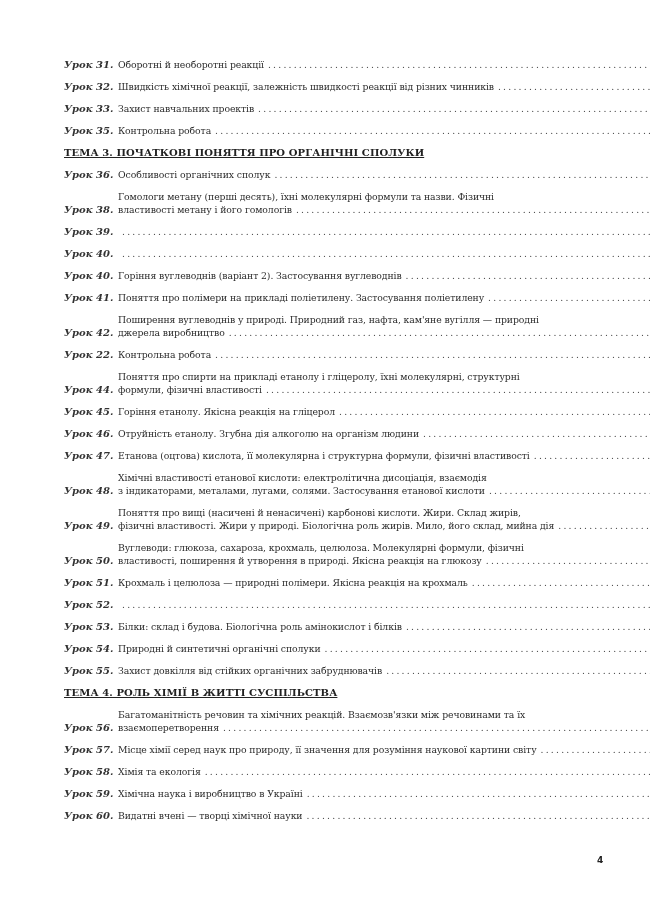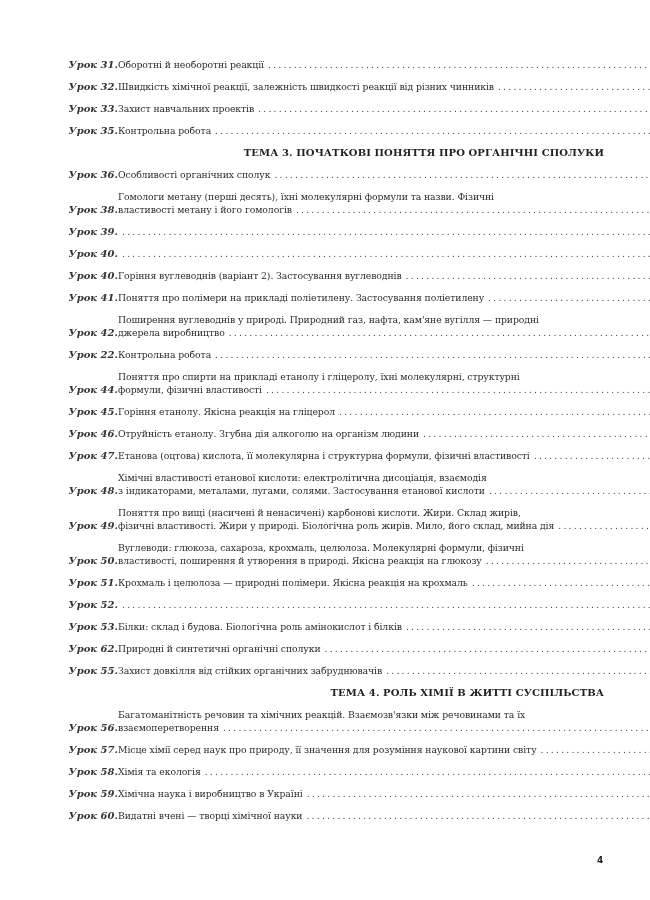--- a/index.html
+++ b/index.html
@@ -1,27 +1,27 @@
 <!DOCTYPE html>
 <html><head>
 <meta charset="utf-8">
 <style>
   html, body { margin: 0; padding: 0; background: #ffffff; }
   body { width: 650px; height: 900px; position: relative; overflow: hidden;
          font-family: "DejaVu Serif", "Liberation Serif", serif; color: #2b2b2b; }
-  .page { position: absolute; left: 0; top: 0; width: 650px; height: 900px; text-align: right; }
+  .page { position: absolute; left: 0; top: 0; width: 650px; height: 900px; }
   .toc { position: absolute; left: 64px; top: 58px; width: 540px; }
   .row { display: flex; align-items: flex-end; font-size: 9.3px; line-height: 13px; margin-bottom: 9px; }
   .row .num { width: 54px; flex: none; font-style: italic; font-weight: bold; font-size: 10px; color: #333; }
   .row .body { flex: 1; display: flex; flex-direction: column; }
   .row .line { display: flex; align-items: flex-end; }
   .row .txt { white-space: nowrap; letter-spacing: -0.1px; }
   .row .dots { flex: 1; overflow: hidden; white-space: nowrap; margin: 0 4px; letter-spacing: 2.2px; color: #444; }
   .row .dots::before { content: "........................................................................................................................................................................................................"; }
-  .theme { font-weight: bold; font-size: 10px; letter-spacing: 0.1px; margin: 10px 0 10px 8px; color: #222; }
+  .theme { font-weight: bold; font-size: 10px; letter-spacing: 0.1px; margin: 10px 0 10px 0; color: #222; text-decoration: underline; }
   .pageno { position: absolute; left: 597px; top: 855px; font-size: 9px; font-weight: bold; color: #222; font-family: "DejaVu Sans", sans-serif; }
 </style>
 </head>
 <body>
 
 <div class="page">
   <div class="toc" id="toc">
       <div class="row">
         <span class="num">Урок 31.</span>
         <div class="body">
@@ -230,21 +230,21 @@
       <div class="row">
         <span class="num">Урок 53.</span>
         <div class="body">
           <div class="line">
             <span class="txt">Білки: склад і будова. Біологічна роль амінокислот і білків</span>
             <span class="dots"></span>
           </div>
         </div>
       </div>
       <div class="row">
-        <span class="num">Урок 62.</span>
+        <span class="num">Урок 54.</span>
         <div class="body">
           <div class="line">
             <span class="txt">Природні й синтетичні органічні сполуки</span>
             <span class="dots"></span>
           </div>
         </div>
       </div>
       <div class="row">
         <span class="num">Урок 55.</span>
         <div class="body">

